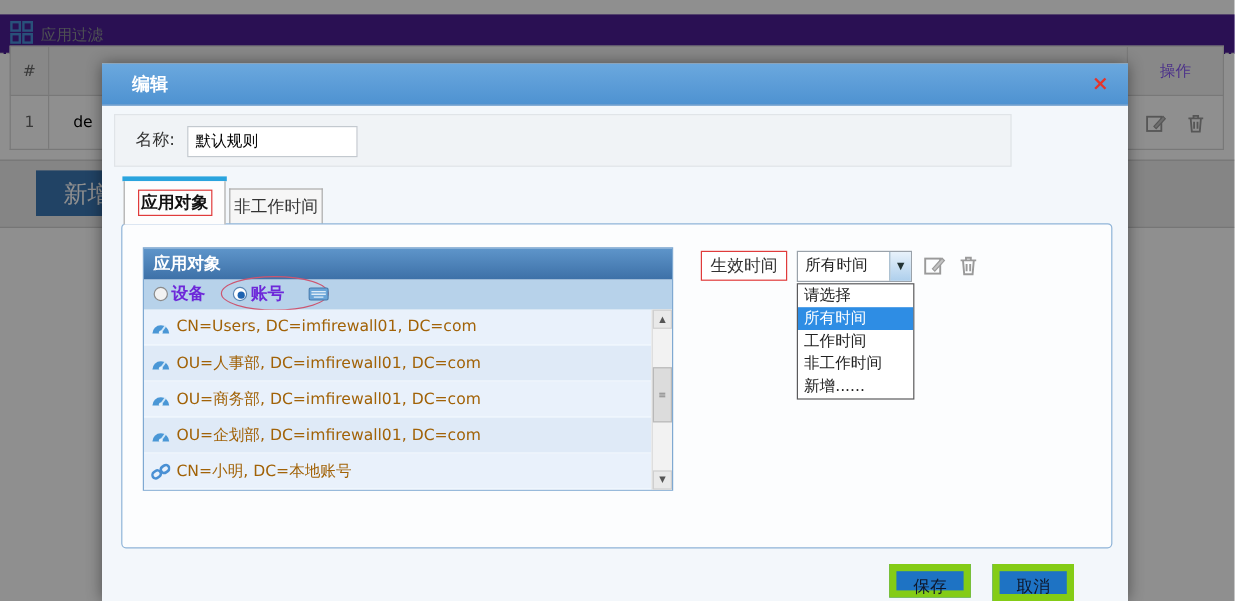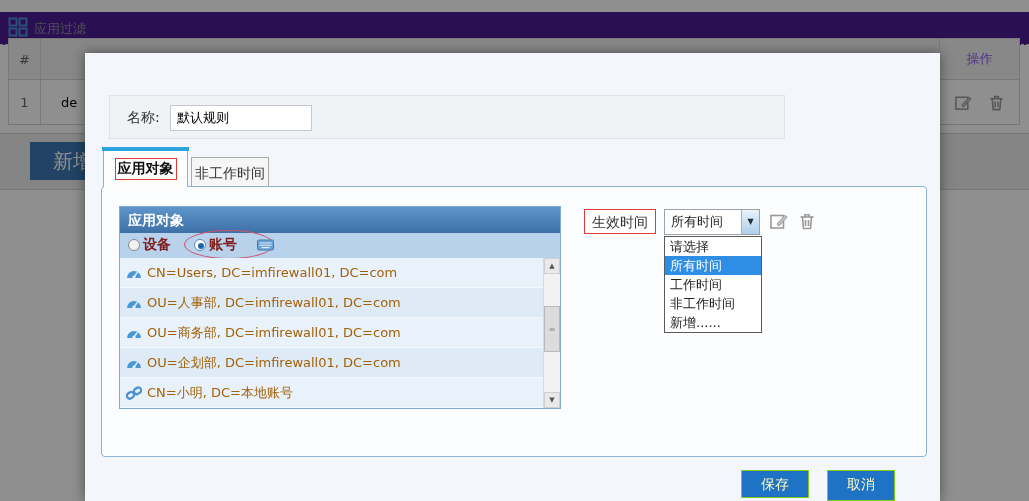--- a/index.html
+++ b/index.html
@@ -24,36 +24,36 @@
 
   
   .overlay { position:absolute; inset:0; background:rgba(0,0,0,0.44); z-index:10; }
 
   
   .modal { position:absolute; left:85px; top:53px; width:855px; height:448px; background:#f3f7fb; z-index:20; box-shadow:0 0 12px rgba(0,0,0,.45); }
   .modal-titlebar { position:absolute; left:0; top:0; width:100%; height:35px; background:linear-gradient(#6ba8de,#4e92d1); border-bottom:1px solid #3f7fbd; }
   .modal-title { position:absolute; left:25px; top:0; line-height:35px; color:#fff; font-weight:bold; font-size:15px; }
   .modal-close { position:absolute; right:16px; top:7px; color:#e5352b; font-weight:bold; font-size:17px; line-height:20px; cursor:pointer; }
 
-  .name-box { position:absolute; left:24px; top:42px; width:676px; height:44px; background:#f0f3f6; border:1px solid #e0e4e8; }
+  .name-box { position:absolute; left:10px; top:42px; width:748px; height:44px; background:#f0f3f6; border:1px solid #e0e4e8; }
   .name-label { position:absolute; left:17px; top:0; line-height:42px; font-size:14px; color:#333; }
   .name-input { position:absolute; left:60px; top:9px; width:142px; height:26px; border:1px solid #c3c9cf; background:#fff; font-size:13px; padding-left:6px; font-family:inherit; }
 
   .tab-accent { position:absolute; left:17px; top:94px; width:87px; height:4px; background:#2aa4de; }
   .tab-active { position:absolute; left:18px; top:98px; width:85px; height:36px; background:#fdfdfd; border-left:1px solid #a9a9a9; border-right:1px solid #a9a9a9; text-align:center; z-index:2; }
   .tab-active .red-box { display:inline-block; margin-top:7px; border:1px solid #e03b3b; padding:1px 2px; font-weight:bold; font-size:14px; color:#111; }
   .tab-inactive { position:absolute; left:106px; top:104px; width:78px; height:31px; background:#f6f6f6; border:1px solid #ababab; border-bottom:none; text-align:center; line-height:30px; font-size:14px; color:#333; }
 
   .content-box { position:absolute; left:16px; top:133px; width:826px; height:271px; border:1px solid #8fb4d8; border-radius:4px; background:#fcfdfe; }
 
   
   .obj-panel { position:absolute; left:17px; top:19px; width:442px; height:203px; border:1px solid #7fa9d2; background:#fff; }
   .obj-header { height:26px; background:linear-gradient(#5e95ca,#3d70a7); color:#fff; font-weight:bold; font-size:14px; line-height:26px; padding-left:8px; }
   .radio-row { position:relative; height:25px; background:#b7d2ea; }
-  .radio-item { position:absolute; top:3px; display:flex; align-items:center; gap:3px; font-size:14px; font-weight:bold; color:#7f1d1d; }
+  .radio-item { position:absolute; top:3px; display:flex; align-items:center; gap:3px; font-size:14px; font-weight:bold; color:#6d28d9; }
   .radio-circle { width:12px; height:12px; border-radius:50%; background:#f2f2f2; border:1px solid #8b8b8b; display:inline-block; position:relative; }
   .radio-circle.checked { background:#fff; border-color:#5a86b4; }
   .radio-circle.checked::after { content:""; position:absolute; left:3px; top:3px; width:6px; height:6px; border-radius:50%; background:#1e63b0; }
   .red-ellipse { position:absolute; left:64px; top:-3px; width:90px; height:29px; border:1px solid #cc5570; border-radius:50%; pointer-events:none; }
   .kbd-icon { position:absolute; left:137px; top:6px; }
 
   .obj-list { position:absolute; left:0; top:51px; right:17px; bottom:0; overflow:hidden; }
   .obj-item { height:30px; display:flex; align-items:center; gap:5px; padding-left:6px; font-size:13px; color:#a16207; border-bottom:1px solid #f3f8fd; white-space:nowrap; }
   .obj-item:nth-child(odd) { background:#e9f1fb; }
   .obj-item:nth-child(even) { background:#dfeaf7; }
@@ -69,21 +69,21 @@
   .select-value { position:absolute; left:6px; top:0; line-height:24px; font-size:13px; color:#222; }
   .select-arrow { position:absolute; right:0; top:0; width:18px; height:24px; background:linear-gradient(#e8f2fb,#aecfec); border-left:1px solid #9ab4c8; text-align:center; font-size:8px; color:#233; line-height:24px; }
   .icon-btn { position:absolute; top:24px; width:20px; height:20px; cursor:pointer; }
   .edit-pos { left:667px; } .trash-pos { left:695px; }
 
   .dropdown { position:absolute; left:562px; top:49px; width:98px; background:#fff; border:1px solid #5a5a5c; z-index:5; }
   .dd-item { height:19px; line-height:19px; font-size:13px; color:#222; padding-left:5px; }
   .dd-item.selected { background:#2e8de4; color:#fff; }
 
   
-  .btn { position:absolute; background:#1e73c4; color:#fef9c3; font-size:14px; text-align:center; border:1px solid #84cc16; cursor:pointer; }
+  .btn { position:absolute; background:#1e73c4; color:#0f172a; font-size:14px; text-align:center; border:6px solid #84cc16; cursor:pointer; }
   .btn-save { left:656px; top:417px; width:68px; height:28px; line-height:27px; }
   .btn-cancel { left:742px; top:417px; width:68px; height:31px; line-height:27px; }
 </style>
 </head>
 <body>
 
 <div id="stage">
 
   <div class="page-header">
     <svg class="apps-icon" viewBox="0 0 20 20">
@@ -122,20 +122,24 @@
     </div>
   </div>
 
   <div class="bg-toolbar">
     <div class="add-btn">新增</div>
   </div>
 
   <div class="overlay"></div>
 
   <div class="modal">
+    <div class="modal-titlebar">
+      <span class="modal-title">编辑</span>
+      <span class="modal-close">×</span>
+    </div>
 
     <div class="name-box">
       <span class="name-label">名称:</span>
       <input class="name-input" type="text" value="默认规则" style="">
     </div>
 
     <div class="tab-accent"></div>
     <div class="tab-active">
       <span class="red-box">应用对象</span>
     </div>

